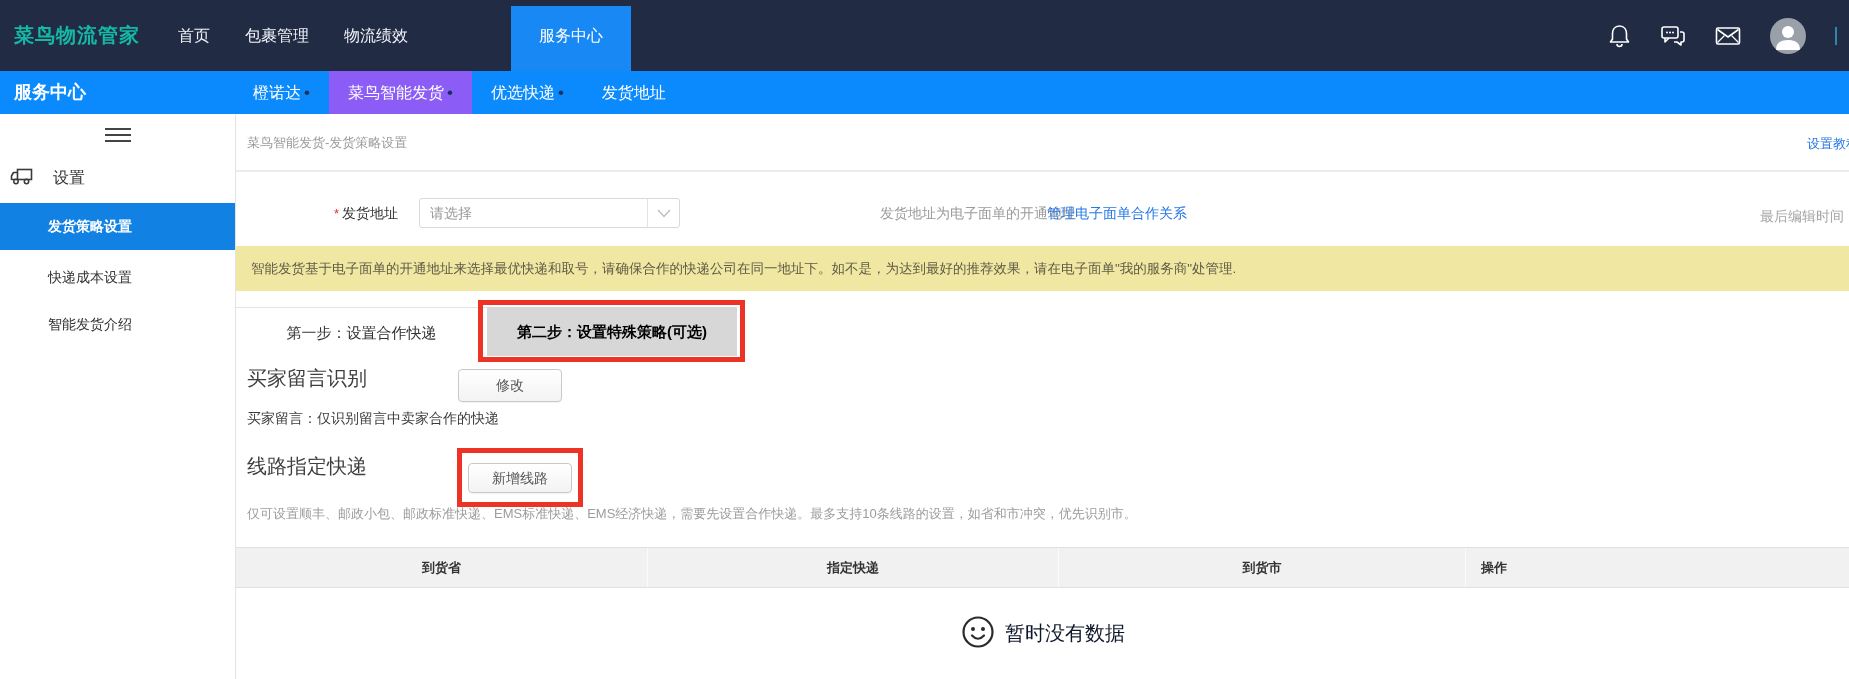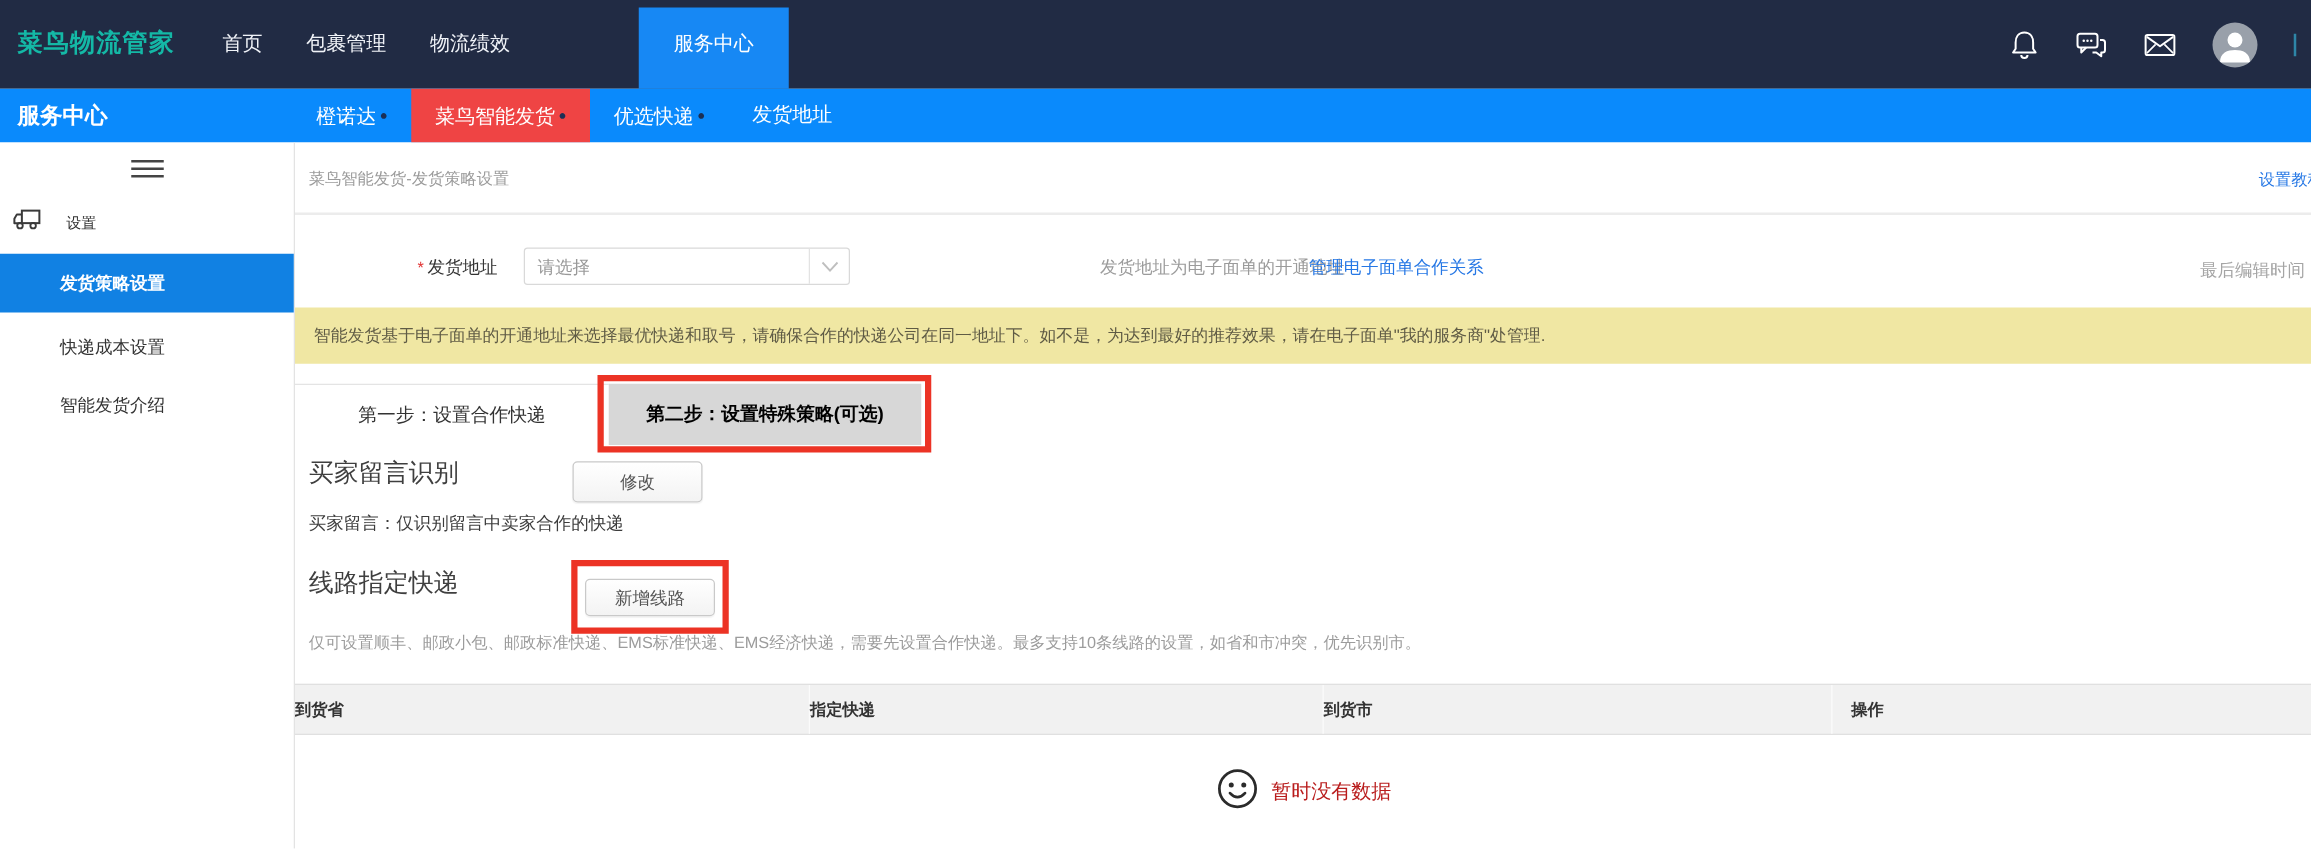--- a/index.html
+++ b/index.html
@@ -19,30 +19,30 @@
   .top-icons { margin-left:auto; display:flex; align-items:center; gap:29px; padding-right:12px; }
   .top-icons svg { display:block; }
   .avatar { width:36px; height:36px; border-radius:50%; background:#99a0aa; display:flex; align-items:center; justify-content:center; overflow:hidden; }
   .top-sep { width:2px; height:18px; background:#2e86a8; }
 
   
   .subnav { position:absolute; left:0; top:71px; width:1849px; height:43px; background:#0a8afc; display:flex; align-items:stretch; padding-left:14px; }
   .subnav-title { color:#fff; font-size:18px; font-weight:bold; line-height:43px; white-space:nowrap; }
   .subnav-items { display:flex; margin-left:148px; align-items:stretch; }
   .sub-item { color:#fff; font-size:16px; line-height:43px; padding:0 19px; cursor:pointer; white-space:nowrap; }
-  .sub-item.active { background:#ef4444; }
+  .sub-item.active { background:#8b5cf6; }
   .sub-dot { color:#1b2f55; font-size:17px; margin-left:3px; }
 
   
   .sidebar { position:absolute; left:0; top:114px; width:236px; height:565px; background:#fff; border-right:1px solid #e3e3e3; }
   .burger-row { height:42px; display:flex; align-items:center; justify-content:center; cursor:pointer; }
   .burger { width:26px; }
   .burger div { height:2px; background:#444; margin:4px 0; }
   .side-group { position:absolute; left:0; top:44px; width:100%; height:40px; display:flex; align-items:center; padding-left:10px; cursor:pointer; }
-  .side-group .glabel { font-size:12px; color:#333; margin-left:20px; }
+  .side-group .glabel { font-size:16px; color:#333; margin-left:20px; }
   .side-item { position:absolute; left:0; width:100%; height:47px; line-height:47px; padding-left:48px; font-size:14px; color:#333; cursor:pointer; }
   .side-item.active { background:#1181e3; color:#fff; font-weight:bold; }
 
   
   .content { position:absolute; left:236px; top:114px; width:1613px; height:565px; background:#fff; overflow:hidden; }
 
   .breadcrumb-row { position:absolute; left:0; top:0; width:100%; height:58px; border-bottom:2px solid #ececec; }
   .breadcrumb { position:absolute; left:11px; top:0; line-height:58px; font-size:13px; color:#9b9b9b; }
   .tutorial-link { position:absolute; left:1571px; top:21px; font-size:13px; color:#2577e5; white-space:nowrap; cursor:pointer; }
 
@@ -68,27 +68,27 @@
   .ann-route { left:221px; top:334px; width:126px; height:59px; }
 
   .sec-title { position:absolute; left:11px; font-size:20px; color:#3f3f3f; white-space:nowrap; }
   .btn { position:absolute; border:1px solid #c9c9c9; border-radius:4px; background:linear-gradient(#ffffff,#f3f3f3); color:#555; font-size:14px; text-align:center; cursor:pointer; box-shadow:0 1px 1px rgba(0,0,0,0.05); font-family:inherit; }
   .btn-modify { left:222px; top:255px; width:104px; height:33px; line-height:31px; }
   .btn-add { left:232px; top:349px; width:104px; height:30px; line-height:28px; }
   .sec-desc-dark { position:absolute; left:11px; top:296px; font-size:14px; color:#3c3c3c; white-space:nowrap; }
   .sec-desc-gray { position:absolute; left:11px; top:391px; font-size:13px; color:#9c9c9c; white-space:nowrap; }
 
   .thead { position:absolute; left:0; top:433px; width:100%; height:41px; background:#f1f1f1; border-top:1px solid #e0e0e0; border-bottom:1px solid #e0e0e0; display:flex; }
-  .th { height:100%; line-height:39px; font-size:13px; font-weight:bold; color:#333; }
+  .th { height:100%; line-height:39px; font-size:13px; font-weight:bold; color:#333; text-align:center; }
   .th + .th { border-left:1px solid #fbfbfb; }
   .th.c0 { width:411px; } .th.c1 { width:407px; } .th.c2 { width:411px; }
   .th.c3 { flex:1; text-align:left; padding-left:15px; }
 
   .empty-row { position:absolute; left:0; top:474px; width:100%; height:91px; display:flex; align-items:center; justify-content:center; gap:9px; }
-  .empty-text { font-size:16px; color:#b91c1c; }
+  .empty-text { font-size:20px; color:#0f172a; }
 </style>
 </head>
 <body>
 
 <div id="app">
 
   <div class="topbar">
     <div class="logo">菜鸟物流管家</div>
     <nav class="topnav">
       <div class="top-item i0">首页</div>

